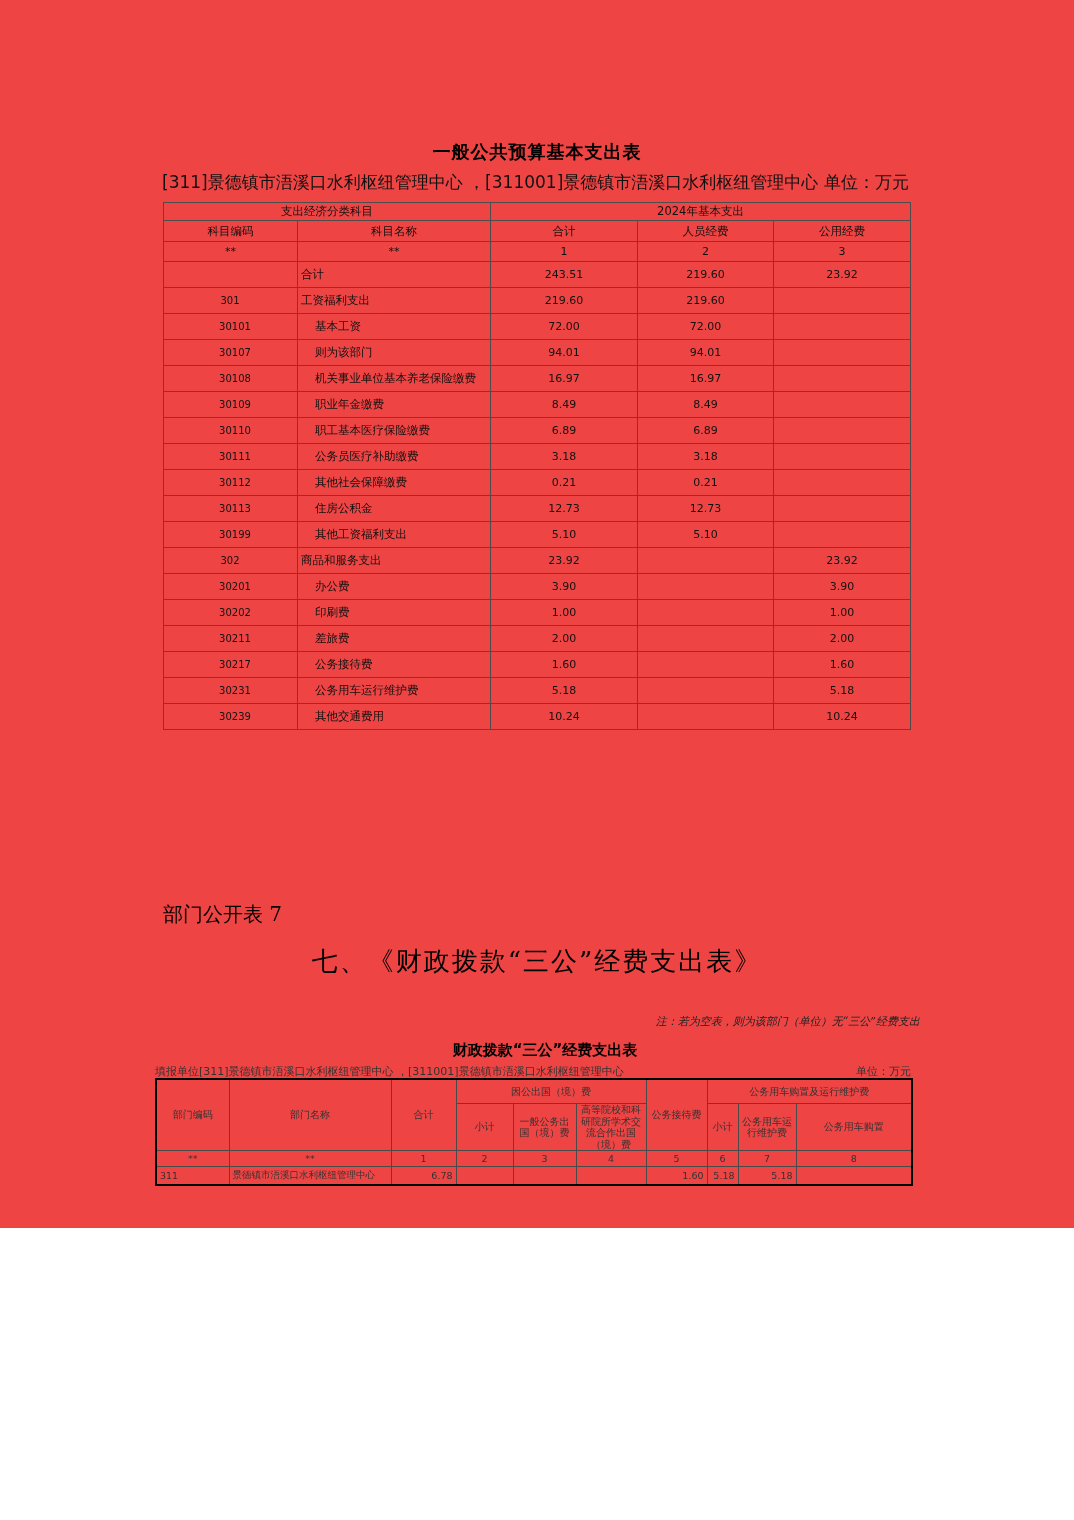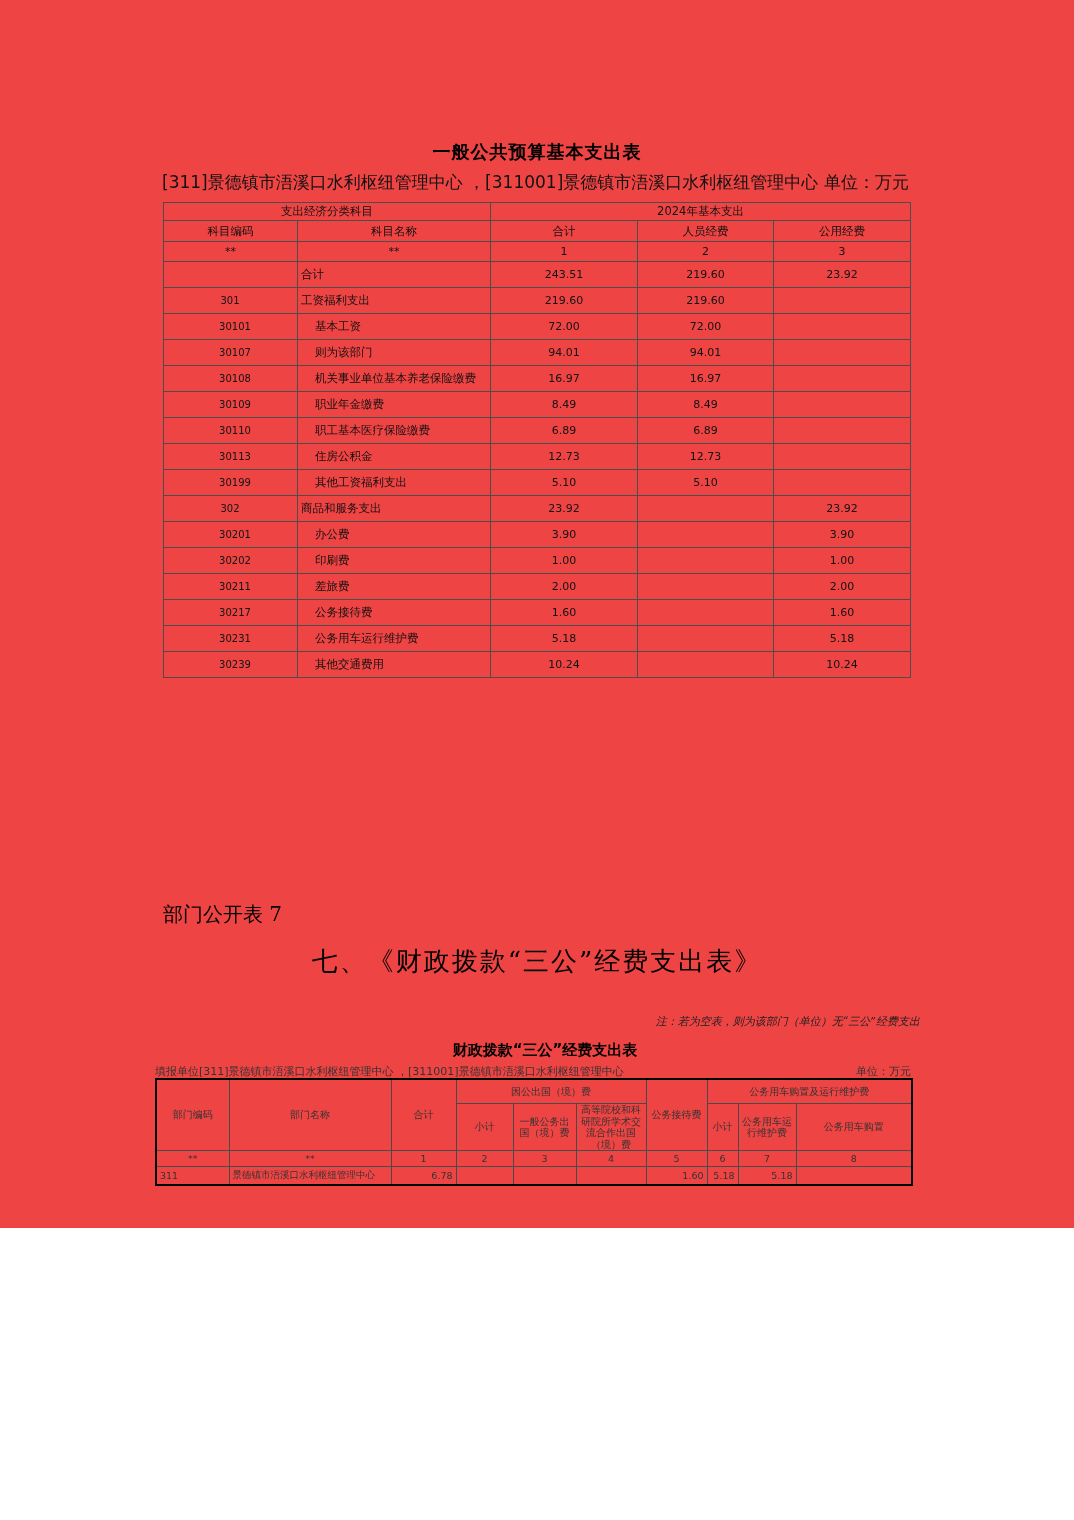--- a/index.html
+++ b/index.html
@@ -127,20 +127,34 @@
       <td class="name lv1">职业年金缴费</td>
       <td class="num">8.49</td>
       <td class="num">8.49</td>
       <td class="num"></td>
     </tr>
     <tr class="dr">
       <td class="code lv1">30110</td>
       <td class="name lv1">职工基本医疗保险缴费</td>
       <td class="num">6.89</td>
       <td class="num">6.89</td>
+      <td class="num"></td>
+    </tr>
+    <tr class="dr">
+      <td class="code lv1">30111</td>
+      <td class="name lv1">公务员医疗补助缴费</td>
+      <td class="num">3.18</td>
+      <td class="num">3.18</td>
+      <td class="num"></td>
+    </tr>
+    <tr class="dr">
+      <td class="code lv1">30112</td>
+      <td class="name lv1">其他社会保障缴费</td>
+      <td class="num">0.21</td>
+      <td class="num">0.21</td>
       <td class="num"></td>
     </tr>
     <tr class="dr">
       <td class="code lv1">30113</td>
       <td class="name lv1">住房公积金</td>
       <td class="num">12.73</td>
       <td class="num">12.73</td>
       <td class="num"></td>
     </tr>
     <tr class="dr">

